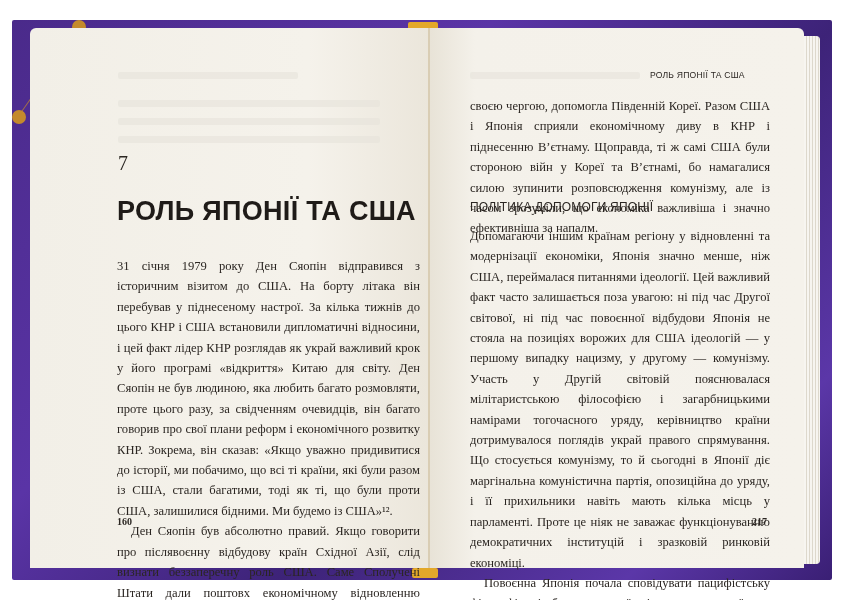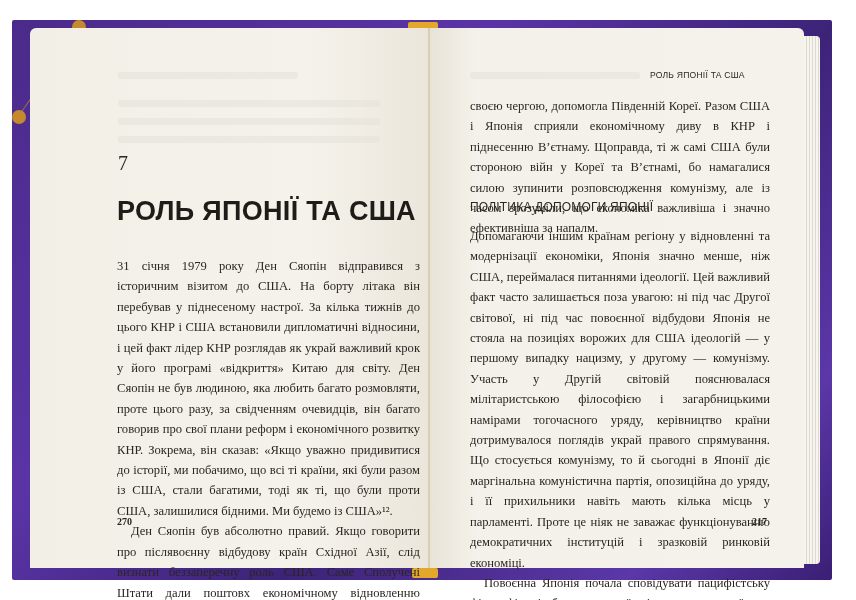--- a/index.html
+++ b/index.html
@@ -77,21 +77,21 @@
 <div class="ghost" style="left:118px; top:136px; width:262px;"></div>
 <div class="ghost" style="left:470px; top:72px; width:170px;"></div>
 
 <div class="chapter-num">7</div>
 <div class="chapter-title">РОЛЬ ЯПОНІЇ ТА США</div>
 
 <div class="text" style="left:117px; top:256px; width:303px;">
   <p>31 січня 1979 року Ден Сяопін відправився з історичним візитом до США. На борту літака він перебував у піднесеному настрої. За кілька тижнів до цього КНР і США встановили дипломатичні відносини, і цей факт лідер КНР розглядав як украй важливий крок у його програмі «відкриття» Китаю для світу. Ден Сяопін не був людиною, яка любить багато розмовляти, проте цього разу, за свідченням очевидців, він багато говорив про свої плани реформ і економічного розвитку КНР. Зокрема, він сказав: «Якщо уважно придивитися до історії, ми побачимо, що всі ті країни, які були разом із США, стали багатими, тоді як ті, що були проти США, залишилися бідними. Ми будемо із США»¹².</p>
   <p class="indent">Ден Сяопін був абсолютно правий. Якщо говорити про післявоєнну відбудову країн Східної Азії, слід визнати беззаперечну роль США. Саме Сполучені Штати дали поштовх економічному відновленню Японії, а Японія,</p>
 </div>
-<div class="folio" style="left:117px; top:516px;">270</div>
+<div class="folio" style="left:117px; top:516px;">160</div>
 
 <div class="running-head">РОЛЬ ЯПОНІЇ ТА США</div>
 <div class="text" style="left:470px; top:96px; width:300px;">
   <p>своєю чергою, допомогла Південній Кореї. Разом США і Японія сприяли економічному диву в КНР і піднесенню В’єтнаму. Щоправда, ті ж самі США були стороною війн у Кореї та В’єтнамі, бо намагалися силою зупинити розповсюдження комунізму, але із часом зрозуміли, що економіка важливіша і значно ефективніша за напалм.</p>
 </div>
 <div class="subhead">ПОЛІТИКА ДОПОМОГИ ЯПОНІЇ</div>
 <div class="text" style="left:470px; top:226px; width:300px;">
   <p>Допомагаючи іншим країнам регіону у відновленні та модернізації економіки, Японія значно менше, ніж США, переймалася питаннями ідеології. Цей важливий факт часто залишається поза увагою: ні під час Другої світової, ні під час повоєнної відбудови Японія не стояла на позиціях ворожих для США ідеологій — у першому випадку нацизму, у другому — комунізму. Участь у Другій світовій пояснювалася мілітаристською філософією і загарбницькими намірами тогочасного уряду, керівництво країни дотримувалося поглядів украй правого спрямування. Що стосується комунізму, то й сьогодні в Японії діє маргінальна комуністична партія, опозиційна до уряду, і її прихильники навіть мають кілька місць у парламенті. Проте це ніяк не заважає функціонуванню демократичних інституцій і зразковій ринковій економіці.</p>
   <p class="indent">Повоєнна Японія почала сповідувати пацифістську філософію і будувала свої відносини з країнами регіону через програми допомоги. Її надавали у вигляді грантів, пільгових кредитів і проєктів, які реалізовували через</p>
 </div>

